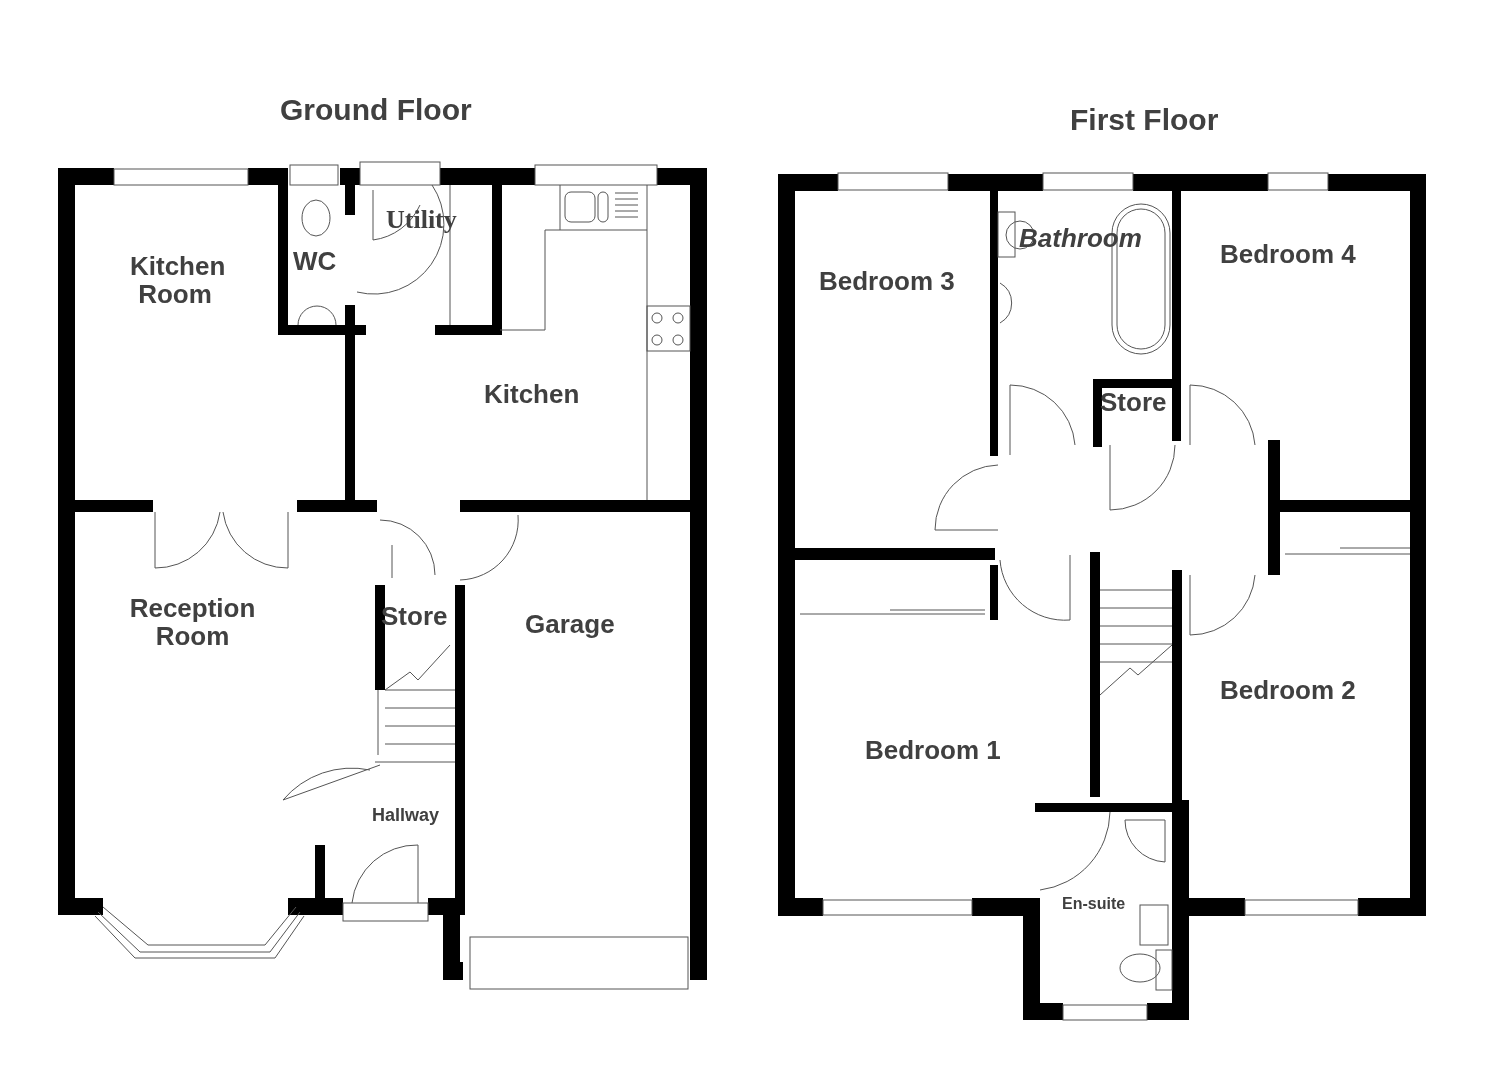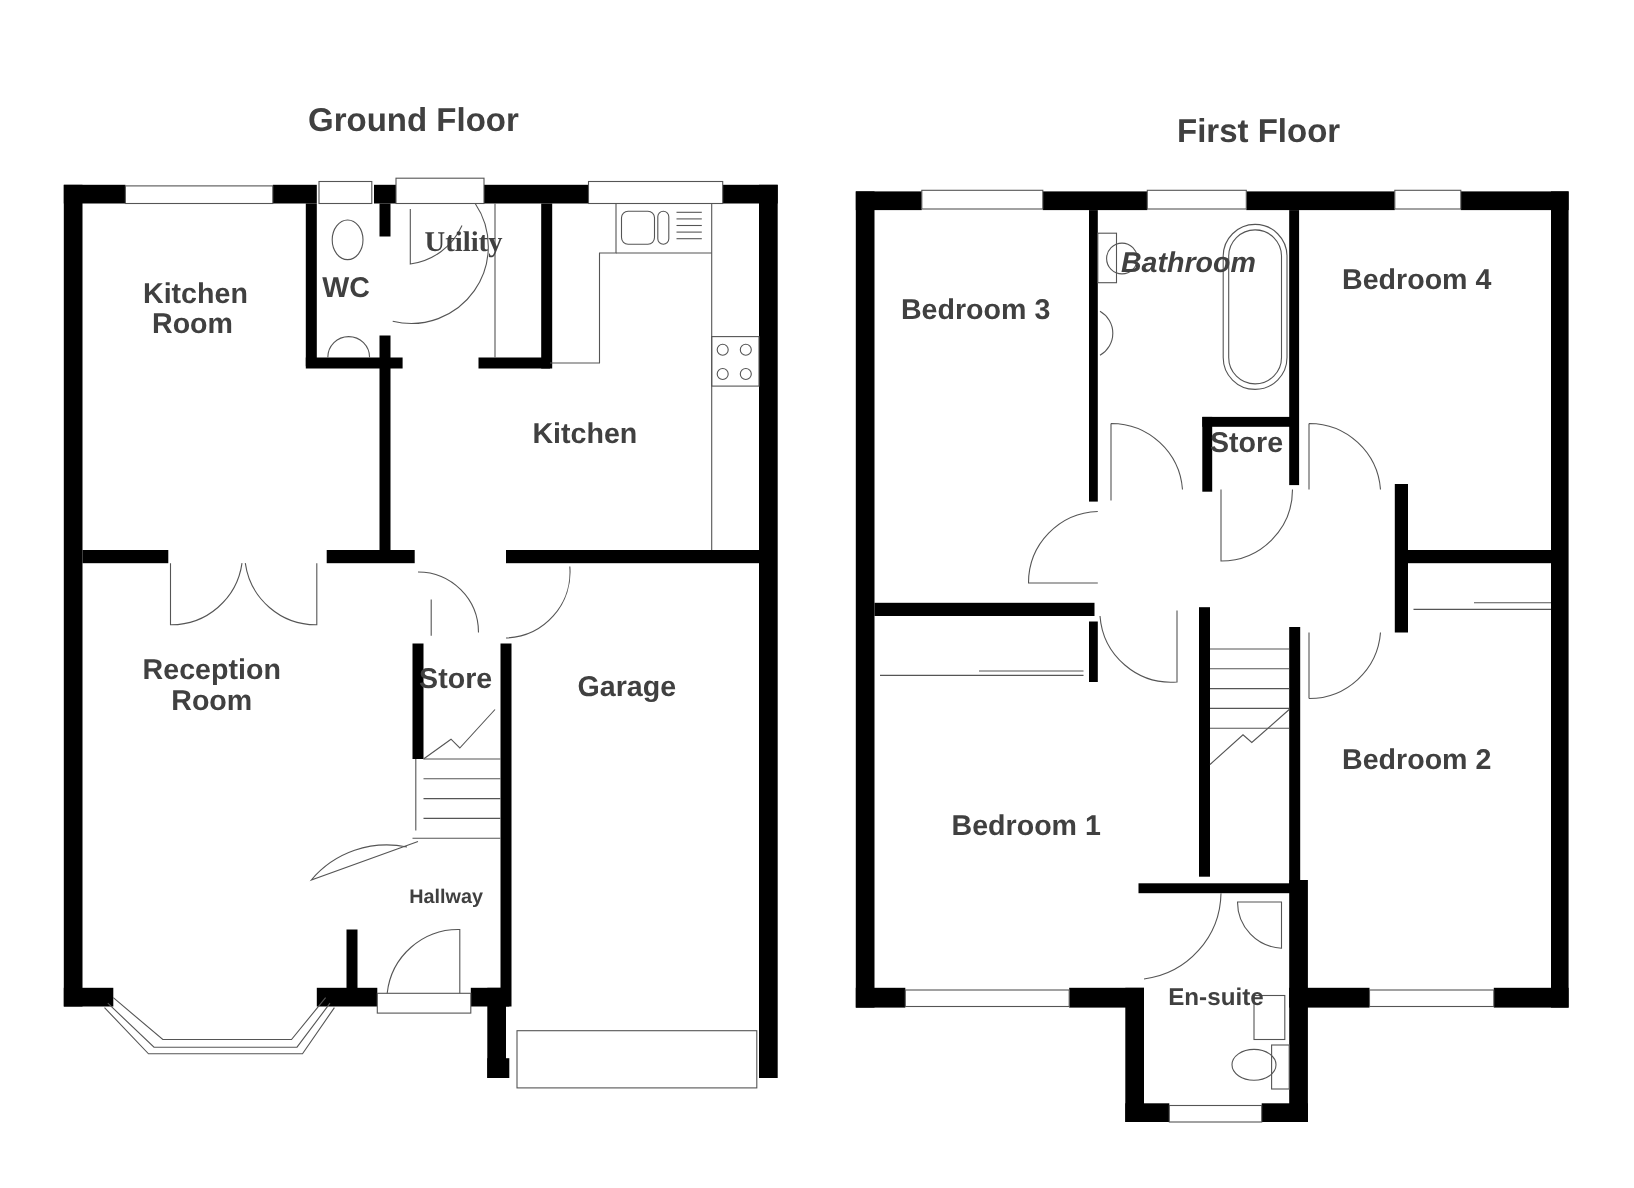--- a/index.html
+++ b/index.html
@@ -189,13 +189,13 @@
 <div class="label room" style="left:381px; top:602px;">Store</div>
 <div class="label room" style="left:525px; top:610px;">Garage</div>
 <div class="label small" style="left:372px; top:806px;">Hallway</div>
 
 <div class="label room" style="left:819px; top:267px;">Bedroom 3</div>
 <div class="label room" style="left:1019px; top:224px;font-style:italic;">Bathroom</div>
 <div class="label room" style="left:1220px; top:240px;">Bedroom 4</div>
 <div class="label room" style="left:1100px; top:388px;">Store</div>
 <div class="label room" style="left:865px; top:701px;margin-top:35px;">Bedroom 1</div>
 <div class="label room" style="left:1220px; top:645px;margin-top:31px;">Bedroom 2</div>
-<div class="label small" style="left:1062px; top:896px; font-size:22px;">En-suite</div>
+<div class="label small" style="left:1062px; top:896px; font-size:16px;">En-suite</div>
 
 </body></html>

